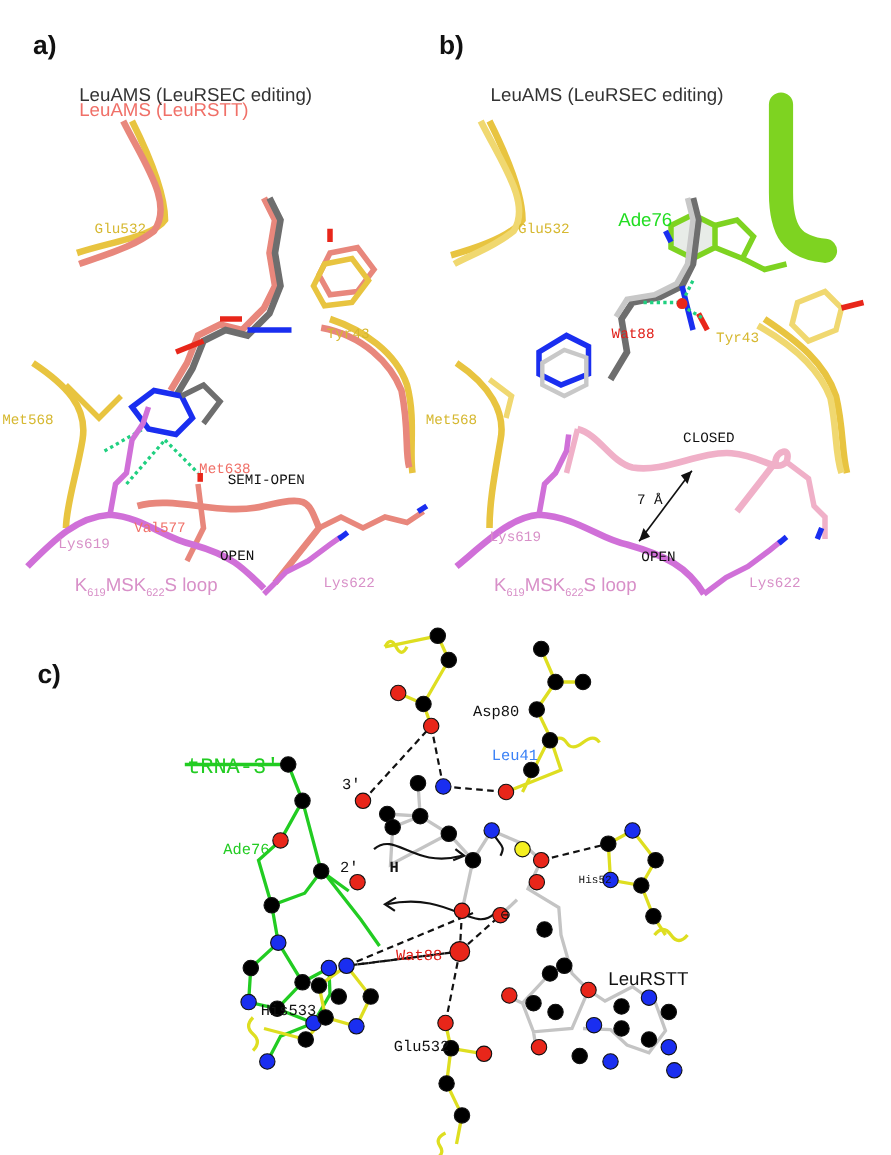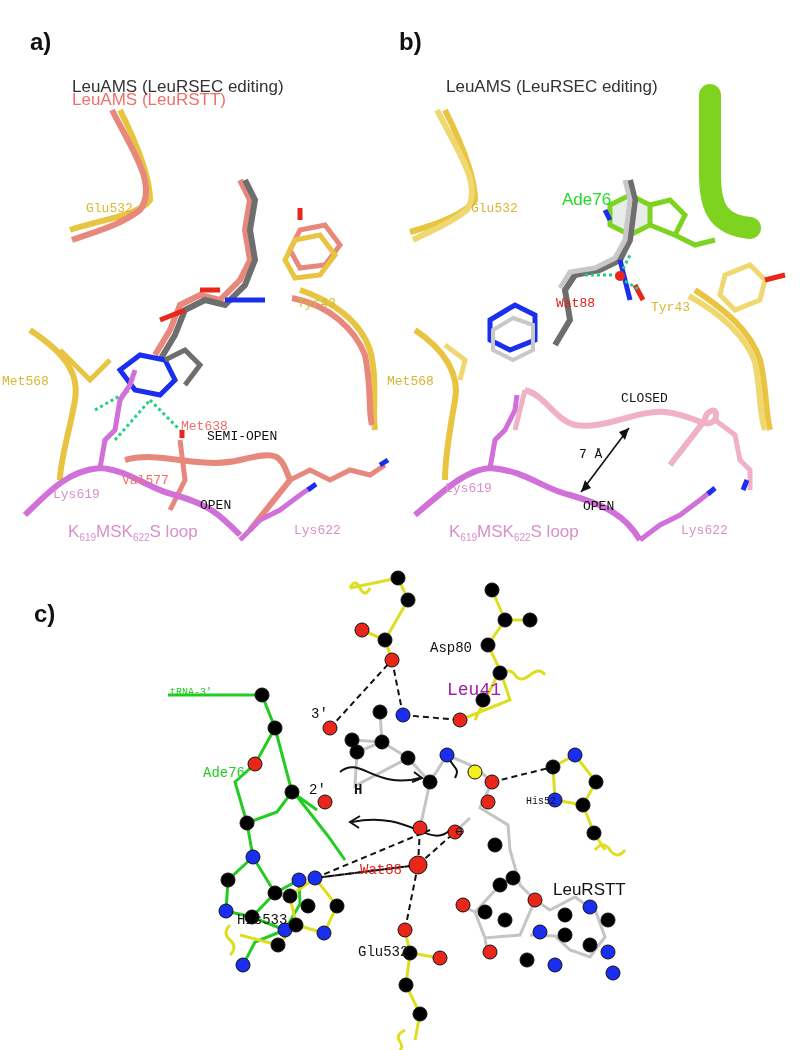--- a/index.html
+++ b/index.html
@@ -264,24 +264,24 @@
       <circle cx="565" cy="375" r="7" fill="#000"></circle>
       <circle cx="565" cy="355" r="7" fill="#000"></circle>
       <circle cx="590" cy="347" r="7" fill="#1a2ef0"></circle>
       <circle cx="608" cy="360" r="7" fill="#000"></circle>
       <circle cx="608" cy="392" r="7" fill="#1a2ef0"></circle>
       <circle cx="590" cy="385" r="7" fill="#000"></circle>
       <circle cx="613" cy="413" r="7" fill="#1a2ef0"></circle>
     </g>
   </svg>
   <div class="plabel" style="left:34px;top:40px;">c)</div>
-  <div class="lbl" style="left:170px;top:127px;color:#22cc22;font-size:10px;">tRNA-3′</div>
+  <div class="lbl" style="left:170px;top:127px;color:#22cc22;font-size:20px;">tRNA-3′</div>
   <div class="lbl" style="left:311px;top:146px;color:#111;font-size:14px;">3′</div>
   <div class="lbl" style="left:390px;top:80px;color:#111;font-size:14px;margin-left:40px;">Asp80</div>
-  <div class="lbl" style="left:447px;top:120px;color:#a21caf;font-size:18px;">Leu41</div>
+  <div class="lbl" style="left:447px;top:120px;color:#3b82f6;font-size:14px;">Leu41</div>
   <div class="lbl" style="left:203px;top:205px;color:#22cc22;font-size:14px;">Ade76</div>
   <div class="lbl" style="left:309px;top:222px;color:#111;font-size:14px;">2′</div>
   <div class="lbl" style="left:354px;top:222px;color:#111;font-size:14px;font-weight:bold;">H</div>
   <div class="lbl" style="left:526px;top:236px;color:#111;font-size:10px;">His52</div>
   <div class="lbl" style="left:455px;top:262px;color:#111;font-size:15px;">⊖</div>
   <div class="lbl" style="left:360px;top:302px;color:#e0201a;font-size:14px;">Wat88</div>
   <div class="lbl-big" style="left:553px;top:320px;color:#111;">LeuRSTT</div>
   <div class="lbl" style="left:237px;top:352px;color:#111;font-size:14px;">His533</div>
   <div class="lbl" style="left:358px;top:384px;color:#111;font-size:14px;">Glu532</div>
 </div>

